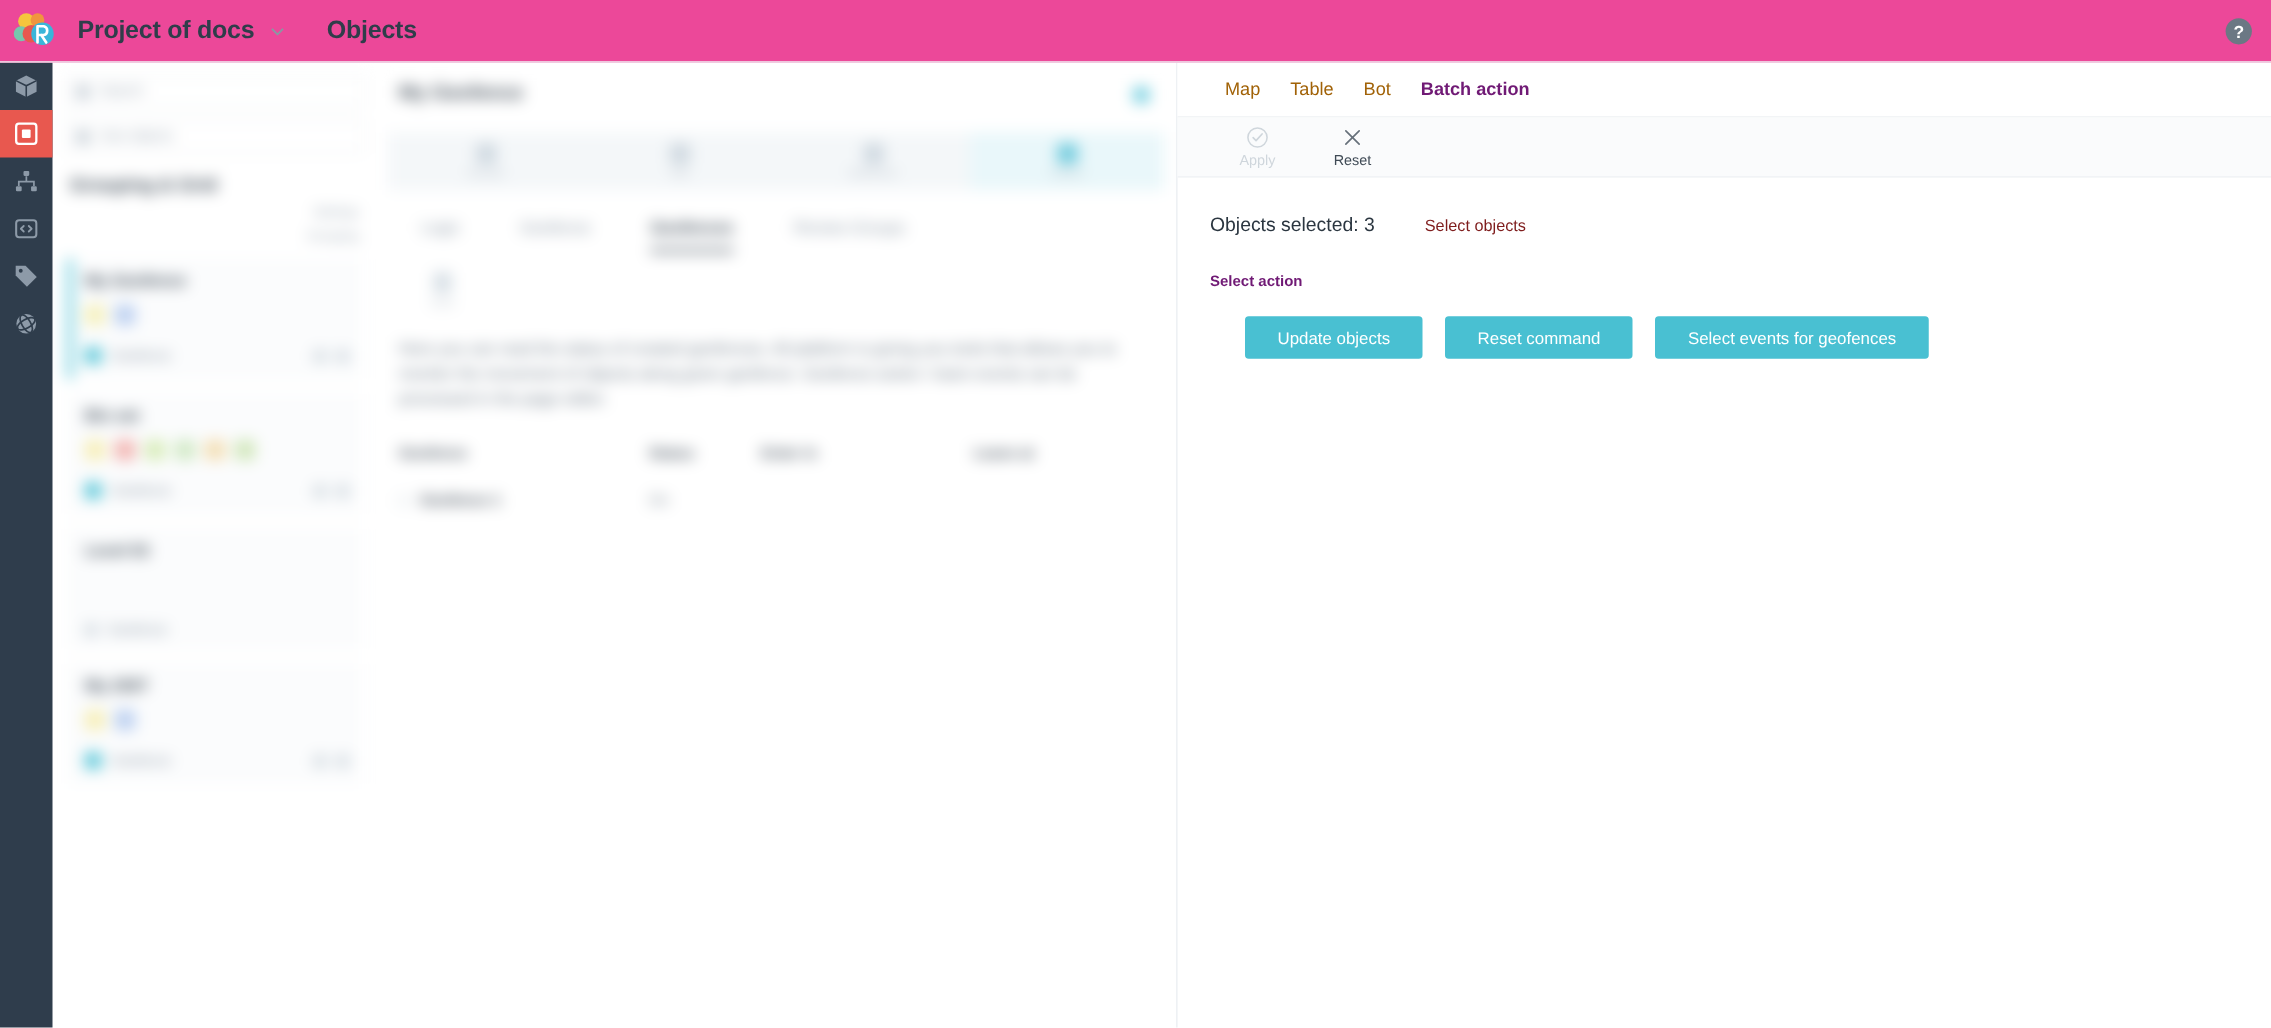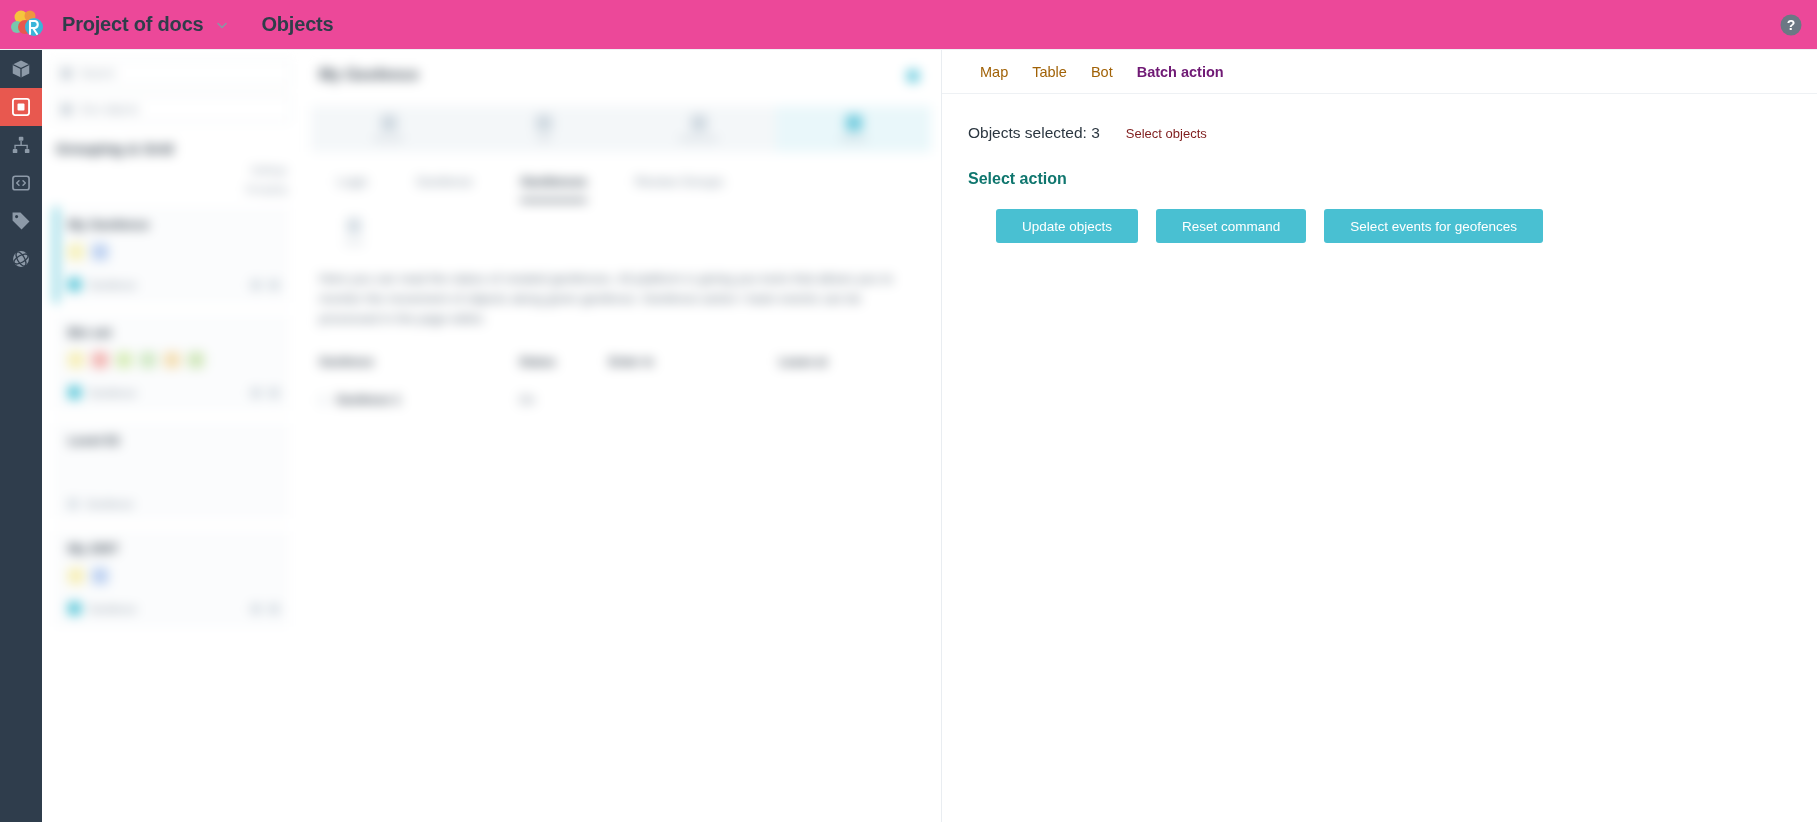--- a/index.html
+++ b/index.html
@@ -237,37 +237,37 @@
   .act.disabled .lbl { color: #cfd6dc; }
   .act.enabled { color: #66707a; }
   .act.enabled .lbl { color: #3f4a55; }
   .act svg { display: block; }
 
   .panel-body { padding: 30px 26px 0 26px; }
 
   .sel-row {
     display: flex;
     align-items: baseline;
-    gap: 26px;
+    gap: 40px;
   }
   .sel-count {
     font-size: 15.5px;
     color: #2b3640;
   }
   .sel-link {
     font-size: 13px;
     color: #7f1d1d;
     cursor: pointer;
   }
 
   .section-title {
     margin-top: 28px;
-    font-size: 16px;
+    font-size: 12px;
     font-weight: bold;
-    color: #0f766e;
+    color: #701a75;
   }
 
   .btn-row {
     margin-top: 21px;
     display: flex;
     gap: 18px;
     margin-left: 28px;
   }
   .btn {
     height: 34px;
@@ -486,20 +486,36 @@
 
 <div class="right-panel">
 
   <div class="tabs">
     <div class="tab">Map</div>
     <div class="tab">Table</div>
     <div class="tab">Bot</div>
     <div class="tab active">Batch action</div>
   </div>
 
+  <div class="actionbar">
+    <div class="act disabled">
+      <svg width="20" height="20" viewBox="0 0 24 24">
+        <circle cx="12" cy="12" r="9.2" fill="none" stroke="currentColor" stroke-width="1.5"></circle>
+        <path d="M7.8 12.2 L10.6 15 L16.4 8.6" stroke="currentColor" stroke-width="1.6" fill="none" stroke-linecap="round" stroke-linejoin="round"></path>
+      </svg>
+      <span class="lbl">Apply</span>
+    </div>
+
+    <div class="act enabled">
+      <svg width="20" height="20" viewBox="0 0 24 24">
+        <path d="M5.6 5.6 L18.4 18.4 M18.4 5.6 L5.6 18.4" stroke="currentColor" stroke-width="1.6" fill="none" stroke-linecap="round"></path>
+      </svg>
+      <span class="lbl">Reset</span>
+    </div>
+  </div>
 
   <div class="panel-body">
 
     <div class="sel-row">
       <span class="sel-count">Objects selected: 3</span>
       <span class="sel-link">Select objects</span>
     </div>
 
     <div class="section-title">Select action</div>
 

